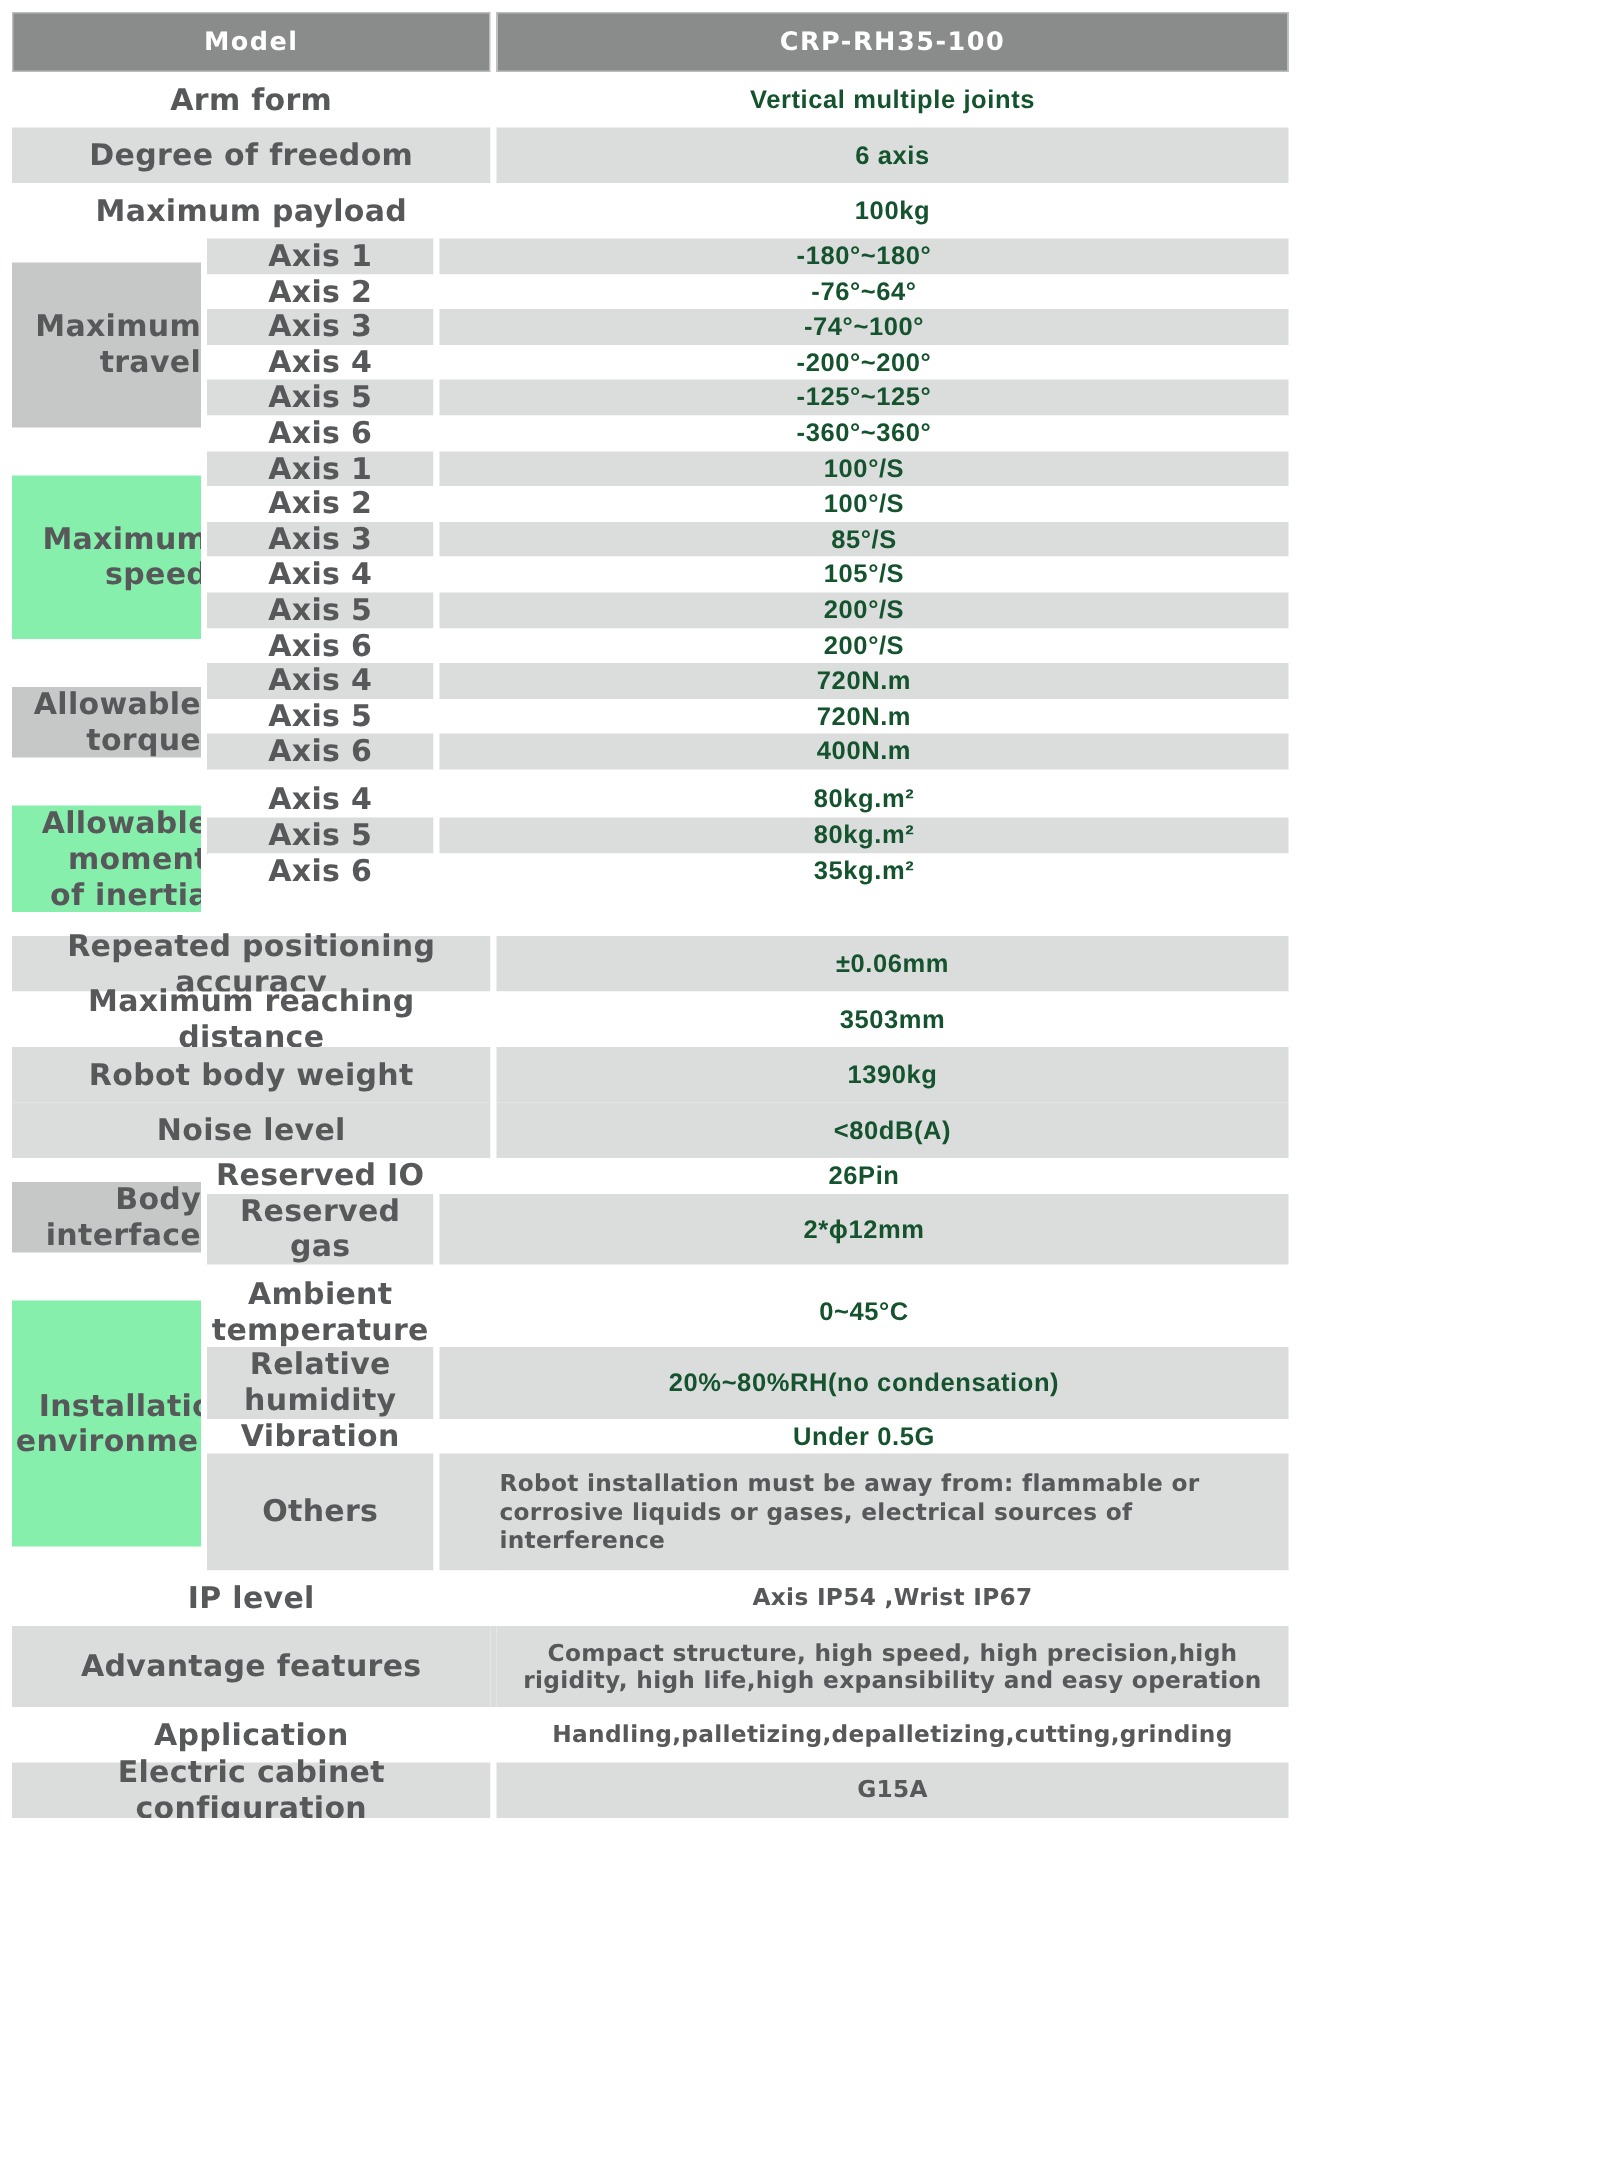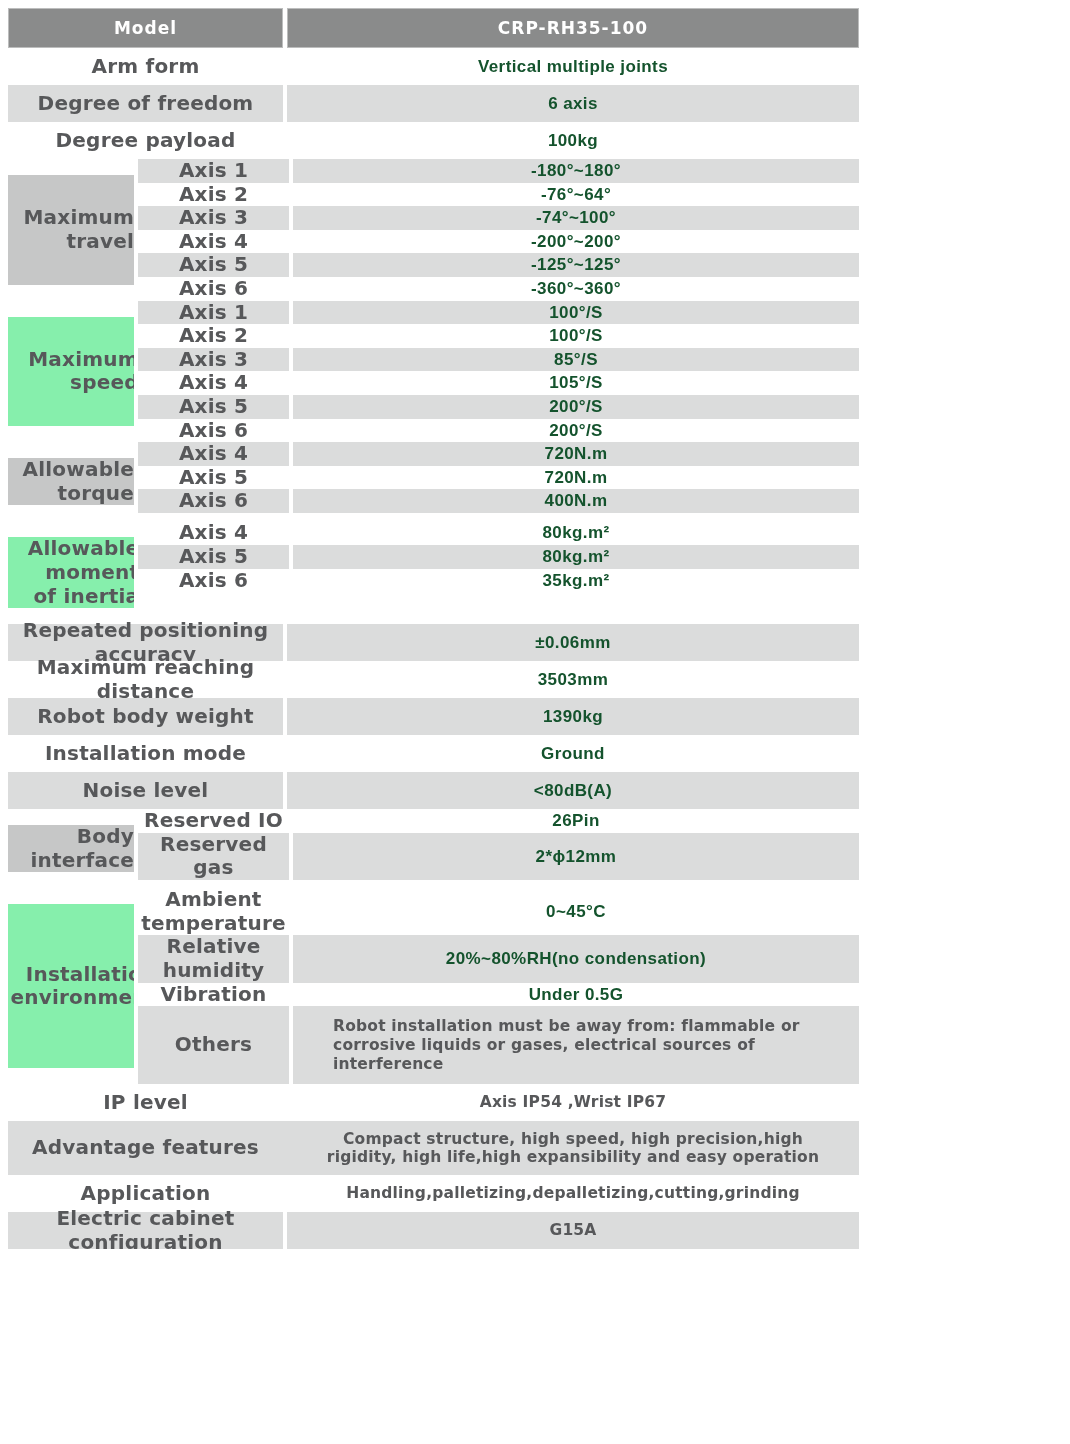--- a/index.html
+++ b/index.html
@@ -6,21 +6,21 @@
   body { width:1070px; }
   .tbl { margin:8px 0 0 8px; width:851px; }
 
   
   .row, .subrow { display:flex; }
   .row { height:37px; }
   .h40 { height:40px; }
   .h54 { height:54px; }
   .h78 { height:78px; }
   .cell { display:flex; align-items:center; justify-content:center; text-align:center; box-sizing:border-box; }
-  .lbl { width:275px; }
+  .lbl { width:319px; }
   .sublbl { width:151px; }
   .val { flex:1; }
   .gap { width:4px; background:#ffffff; }
 
   
   .g  { background:#dbdcdc; }
   .w  { background:#ffffff; }
   .hd { background:#8a8b8b; border:1px solid #bcbdbd; }
   .group { width:126px; margin:16px 0; display:flex; align-items:center; justify-content:center; text-align:right; box-sizing:border-box; }
   .dark  { background:#c6c7c7; }
@@ -55,21 +55,21 @@
     <div class="cell lbl w t-lbl">Arm form</div>
     <div class="gap"></div>
     <div class="cell val w t-val">Vertical multiple joints</div>
   </div>
   <div class="row">
     <div class="cell lbl g t-lbl">Degree of freedom</div>
     <div class="gap"></div>
     <div class="cell val g t-val">6 axis</div>
   </div>
   <div class="row">
-    <div class="cell lbl w t-lbl">Degree payload</div>
+    <div class="cell lbl w t-lbl">Maximum payload</div>
     <div class="gap"></div>
     <div class="cell val w t-val">100kg</div>
   </div>
 
   <div class="section">
     <div class="group dark t-lbl">Maximum travel</div>
     <div class="gap"></div>
     <div class="rows">
       <div class="subrow">
         <div class="cell sublbl g t-lbl">Axis 1</div>
@@ -192,25 +192,20 @@
   </div>
   <div class="row">
     <div class="cell lbl w t-lbl">Maximum reaching distance</div>
     <div class="gap"></div>
     <div class="cell val w t-val">3503mm</div>
   </div>
   <div class="row">
     <div class="cell lbl g t-lbl">Robot body weight</div>
     <div class="gap"></div>
     <div class="cell val g t-val">1390kg</div>
-  </div>
-  <div class="row">
-    <div class="cell lbl w t-lbl">Installation mode</div>
-    <div class="gap"></div>
-    <div class="cell val w t-val">Ground</div>
   </div>
   <div class="row">
     <div class="cell lbl g t-lbl">Noise level</div>
     <div class="gap"></div>
     <div class="cell val g t-val">&lt;80dB(A)</div>
   </div>
 
   <div class="section">
     <div class="group dark t-lbl">Body interface</div>
     <div class="gap"></div>

